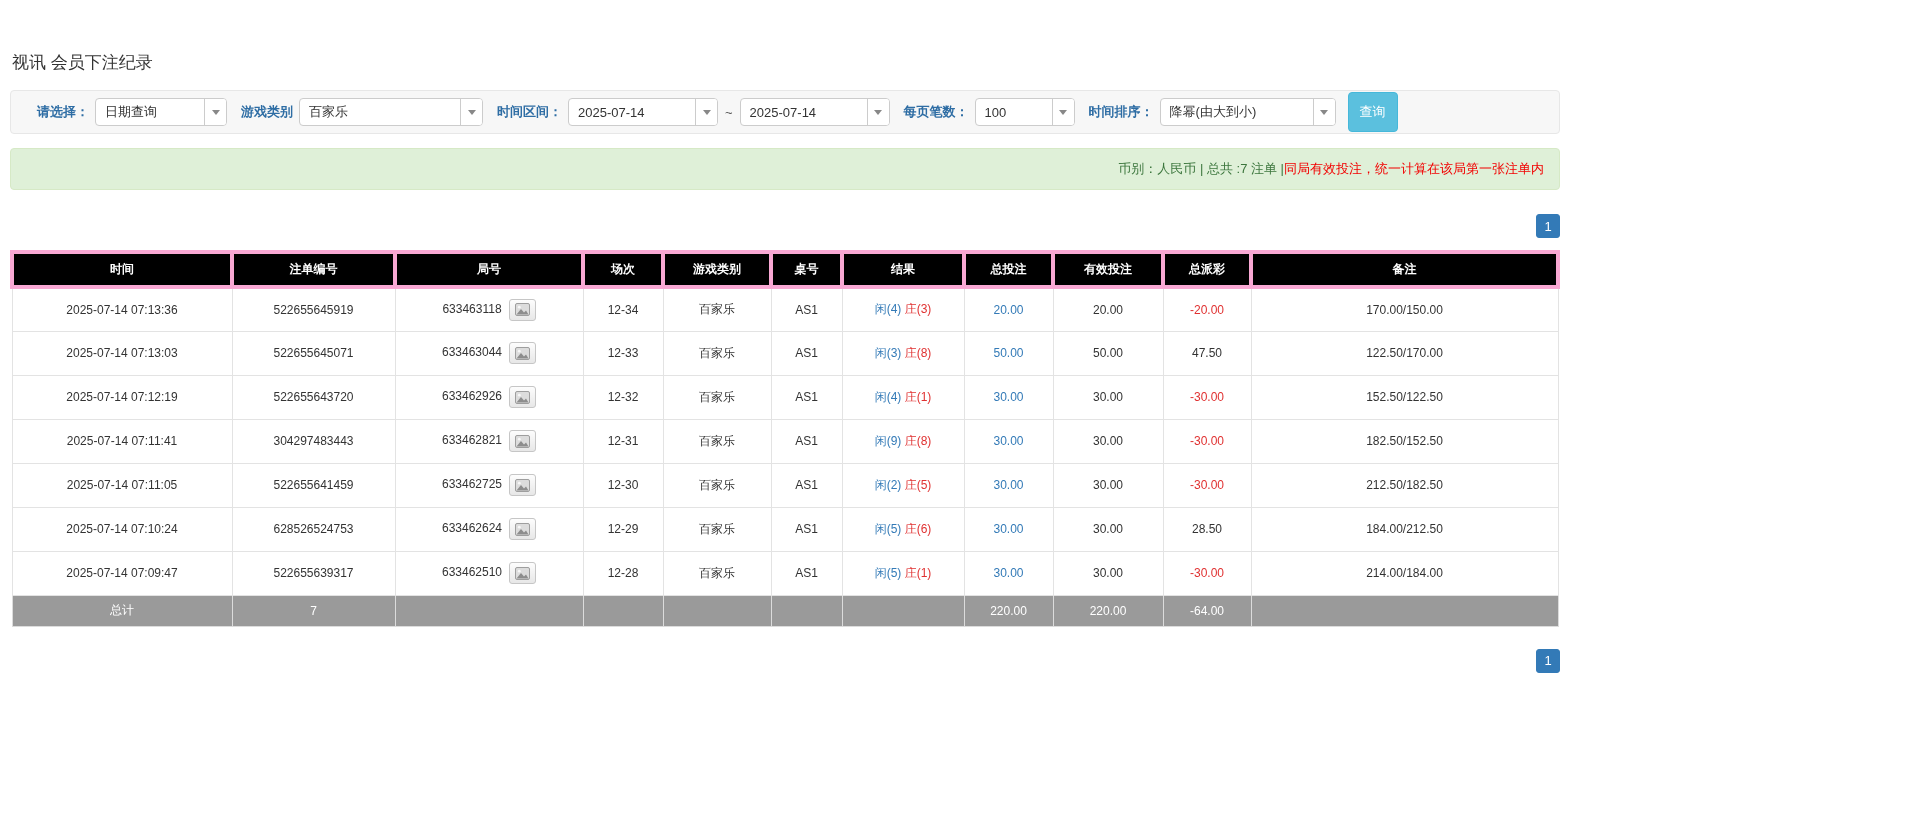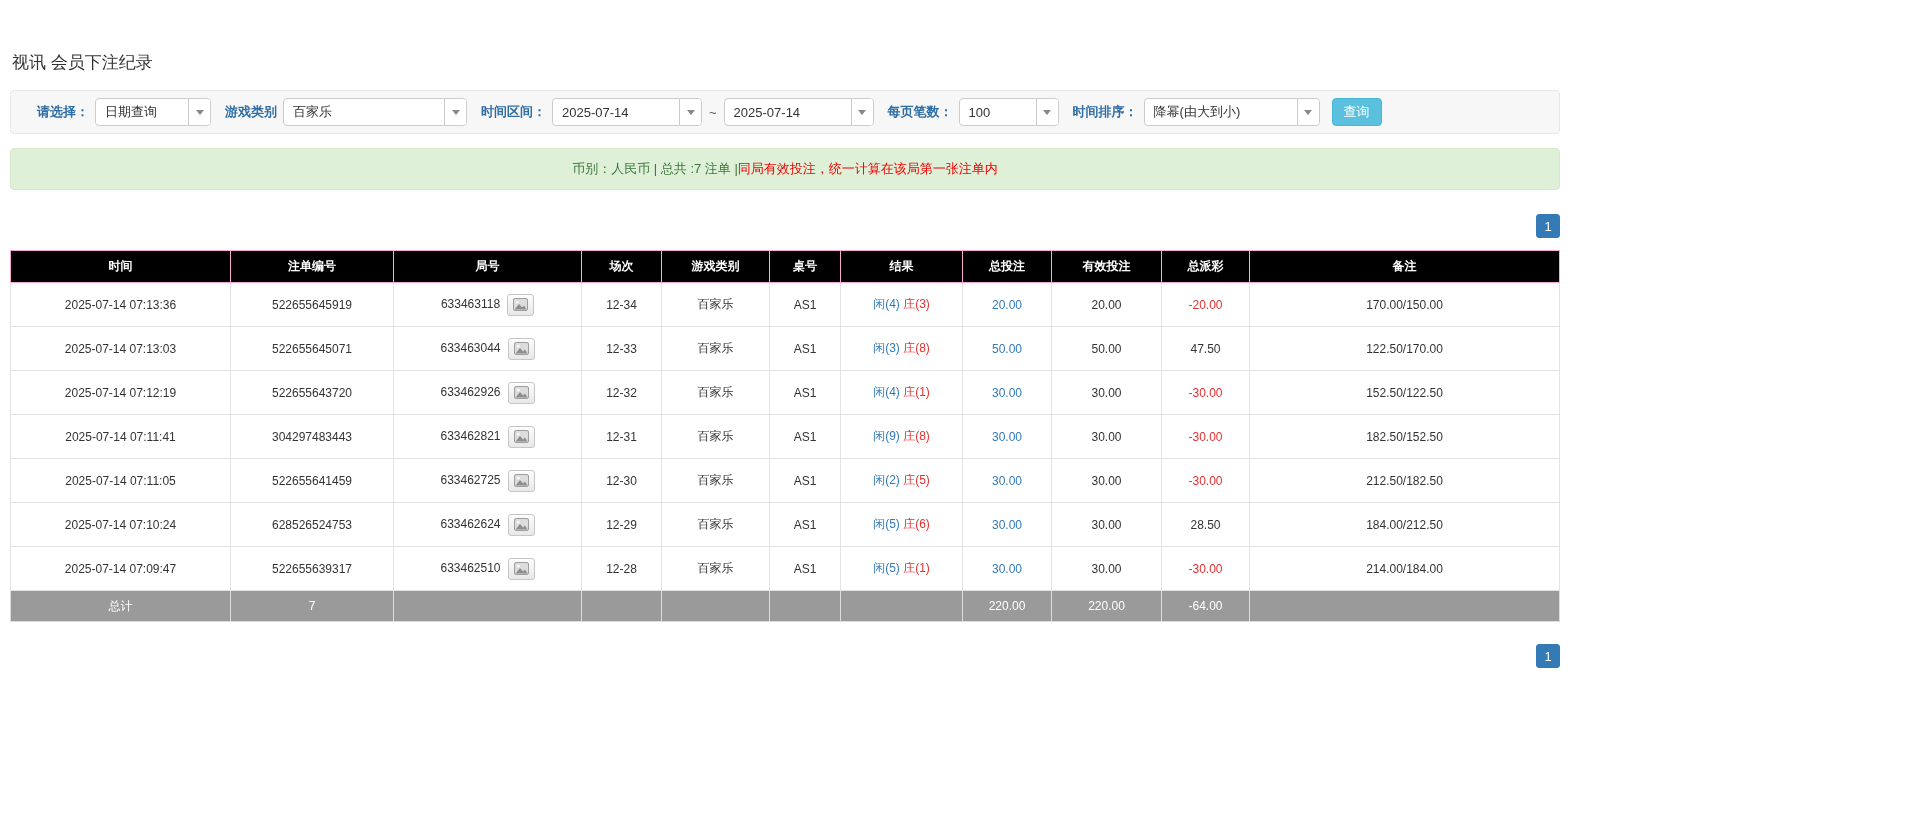--- a/index.html
+++ b/index.html
@@ -58,49 +58,49 @@
     justify-content: center;
     cursor: pointer;
     flex: none;
   }
   .caret {
     width: 0; height: 0;
     border-left: 4px solid transparent;
     border-right: 4px solid transparent;
     border-top: 5px solid #888;
   }
-  .w-query { width: 116px; }
+  .w-query { width: 132px; }
   .w-game { width: 184px; }
   .w-date { width: 150px; }
   .w-pp { width: 100px; }
   .w-sort { width: 176px; }
   .tilde { font-size: 13px; color: #555; margin: 0 7px; }
   .btn-query {
     margin-left: 12px;
     background: #5bc0de;
     border: 1px solid #46b8da;
     color: #fff;
     font-size: 13px;
-    height: 28px;
+    height: 40px;
     padding: 0 11px;
     border-radius: 4px;
     cursor: pointer;
     font-family: inherit;
   }
 
   
   .alert-bar {
     margin-top: 14px;
     background: #dff0d8;
     border: 1px solid #d6e9c6;
     border-radius: 4px;
     height: 42px;
     display: flex;
     align-items: center;
-    justify-content: center;
+    justify-content: flex-end;
     padding: 0 15px;
     font-size: 13px;
   }
   .alert-left { color: #3c763d; }
   .alert-right { color: #f20000; }
 
   
   .pager { display: flex; justify-content: flex-end; }
   .pager-top { margin: 24px 0 12px; }
   .pager-bottom { margin: 22px 0 30px; }
@@ -119,21 +119,21 @@
   }
 
   
   table { width: 100%; border-collapse: collapse; table-layout: fixed; }
   th {
     background: #000;
     color: #fff;
     font-size: 12px;
     font-weight: bold;
     padding: 7px 4px;
-    border: 1px solid #f9a8d4;
+    border: 4px solid #f9a8d4;
     text-align: center;
     white-space: nowrap;
   }
   td {
     font-size: 12px;
     padding: 0 4px;
     height: 44px;
     border: 1px solid #e3e3e3;
     text-align: center;
     background: #fff;

